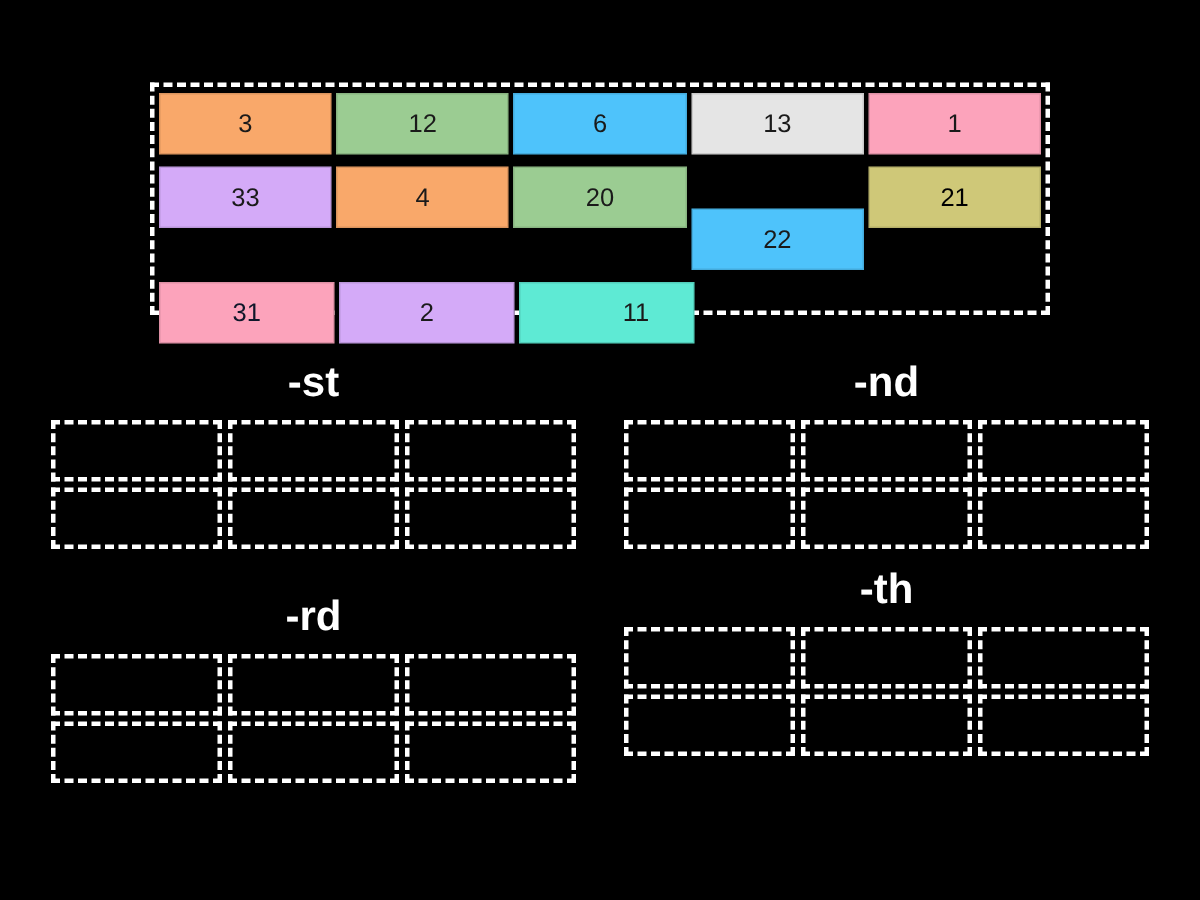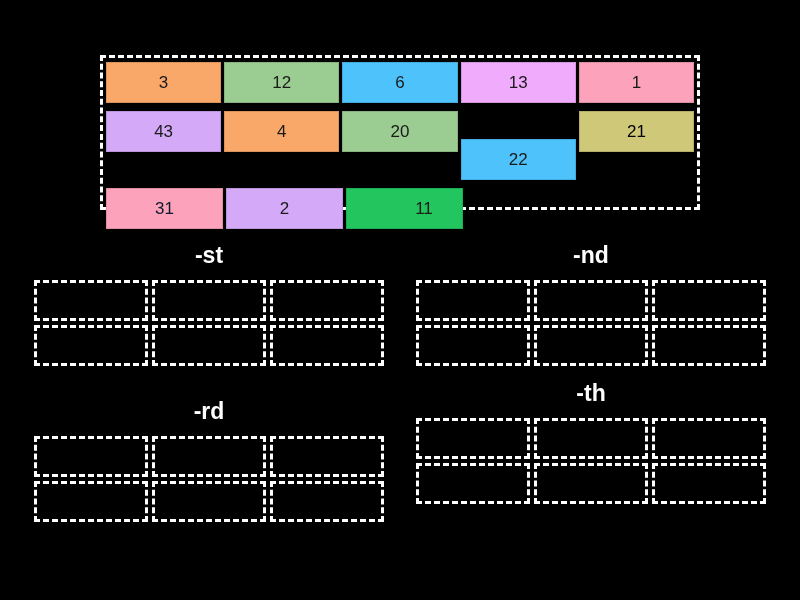--- a/index.html
+++ b/index.html
@@ -58,21 +58,21 @@
     width: 350px;
   }
   #group-0 { left: 34px;  top: 240px; }
   #group-1 { left: 416px; top: 240px; }
   #group-2 { left: 34px;  top: 396px; }
   #group-3 { left: 416px; top: 378px; }
 
   .group-label {
     text-align: center;
     color: #ffffff;
-    font-size: 23px;
+    font-size: 28px;
     font-weight: bold;
     font-family: "Liberation Sans", sans-serif;
     height: 30px;
     line-height: 30px;
     margin-bottom: 10px;
     user-select: none;
   }
   .slot-grid {
     display: grid;
     grid-template-columns: repeat(3, 114px);
@@ -90,34 +90,34 @@
 </style>
 </head>
 <body>
 
 <div id="tile-bank">
   <div id="tile-bank-rows">
       <div class="bank-row">
         <div class="tile" style="background: rgb(249, 168, 106); color: rgb(26, 26, 26);">3</div>
         <div class="tile" style="background: rgb(155, 204, 146); color: rgb(26, 26, 26);">12</div>
         <div class="tile" style="background: rgb(78, 195, 251); color: rgb(26, 26, 26);">6</div>
-        <div class="tile" style="background: #f0abfc; color: rgb(26, 26, 26);">13</div>
+        <div class="tile" style="background: #e5e5e5; color: rgb(26, 26, 26);">13</div>
         <div class="tile" style="background: rgb(252, 163, 187); color: rgb(26, 26, 26);">1</div>
       </div>
       <div class="bank-row">
-        <div class="tile" style="background: rgb(212, 170, 248); color: rgb(26, 26, 26);">43</div>
+        <div class="tile" style="background: rgb(212, 170, 248); color: rgb(26, 26, 26);">33</div>
         <div class="tile" style="background: rgb(249, 168, 106); color: rgb(26, 26, 26);">4</div>
         <div class="tile" style="background: rgb(155, 204, 146); color: rgb(26, 26, 26);">20</div>
         <div class="tile" style="background: rgb(78, 195, 251); color: rgb(26, 26, 26); margin-top: 28px;">22</div>
         <div class="tile" style="background: rgb(207, 200, 120); color: #000000;">21</div>
       </div>
       <div class="bank-row">
         <div class="tile" style="background: rgb(252, 163, 187); color: #0f172a;">31</div>
         <div class="tile" style="background: rgb(212, 170, 248); color: rgb(26, 26, 26);">2</div>
-        <div class="tile" style="background: #22c55e; color: rgb(26, 26, 26); padding-left: 39px;">11</div>
+        <div class="tile" style="background: #5eead4; color: rgb(26, 26, 26); padding-left: 39px;">11</div>
       </div>
     </div>
 </div>
 
 <div class="group" id="group-0">
   <div class="group-label">-st</div>
   <div class="slot-grid">
       <div class="slot"></div>
       <div class="slot"></div>
       <div class="slot"></div>

